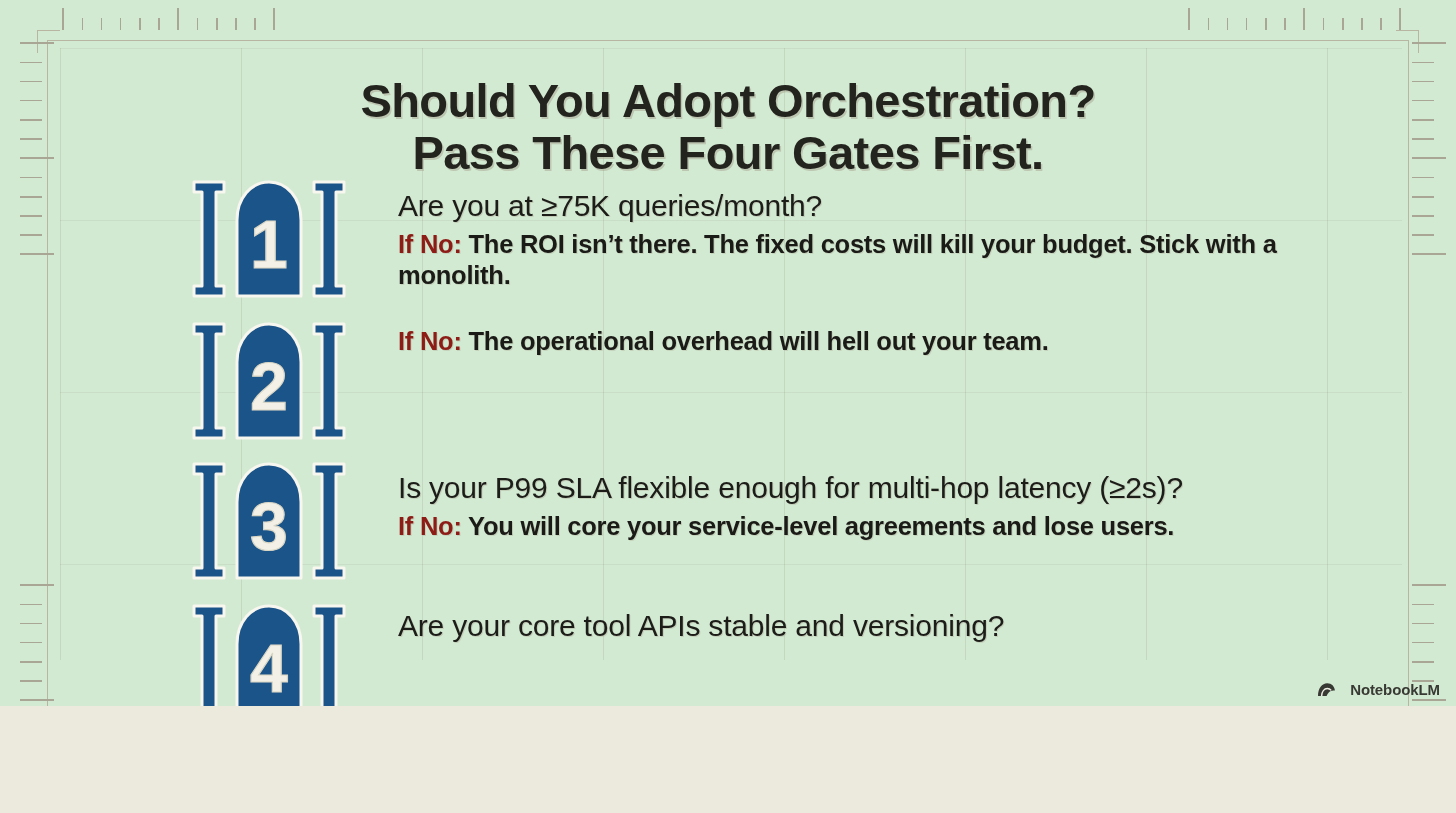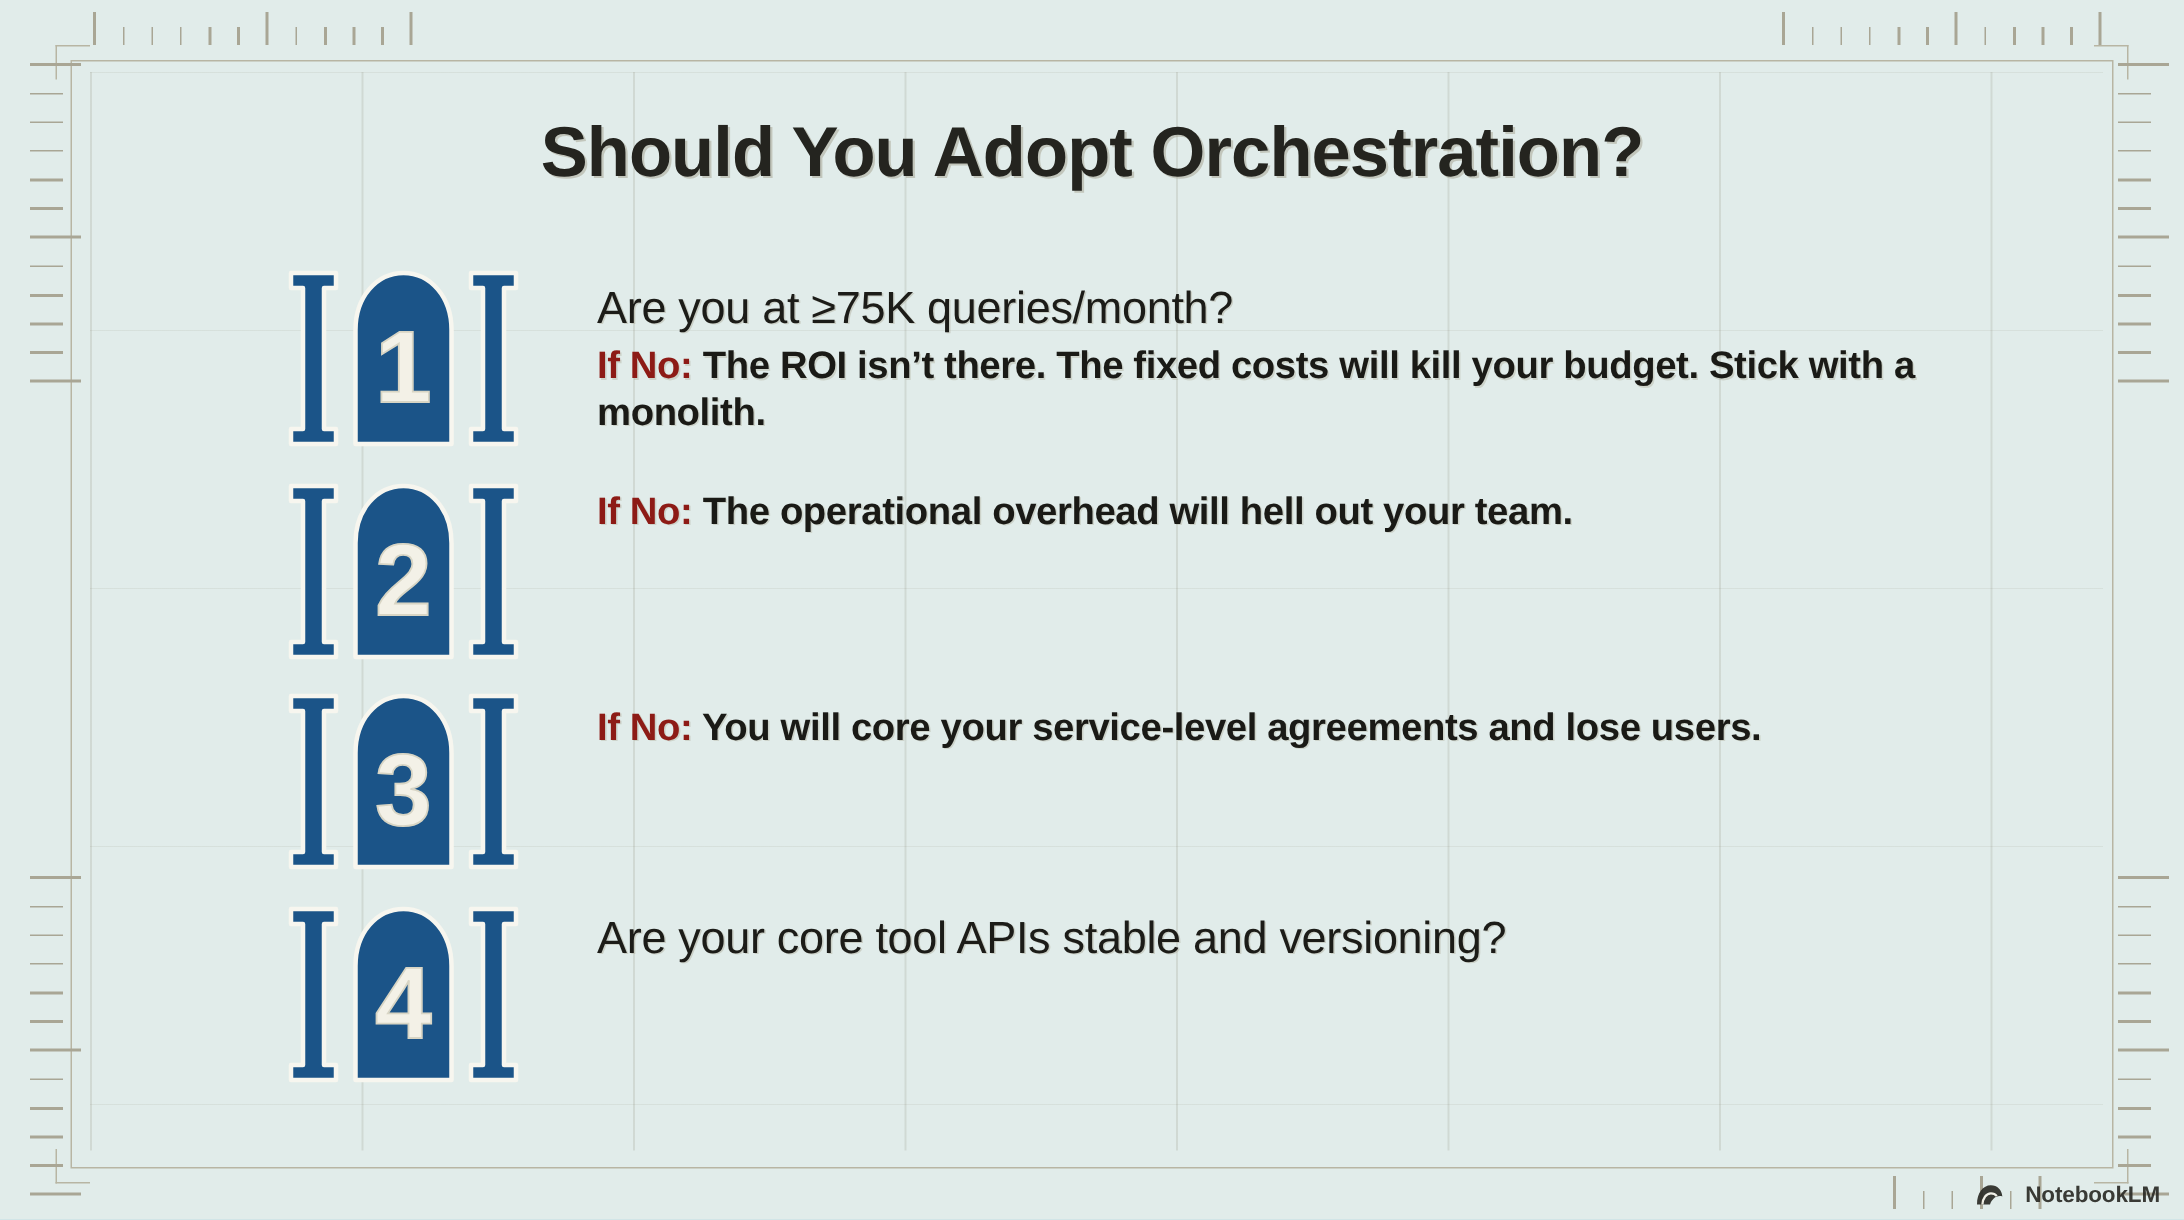--- a/index.html
+++ b/index.html
@@ -7,23 +7,23 @@
     padding: 0;
     background: #ece9dd;
   }
   body {
     font-family: "Liberation Sans", sans-serif;
   }
 
   #slide {
     position: relative;
     width: 1456px;
-    height: 813px;
+    height: 706px;
     overflow: hidden;
-    background: #7dd3fc;
+    background: #22c55e;
   }
 
   
   .paper-grain {
     position: absolute;
     inset: 0;
     background:
       repeating-linear-gradient(0deg, rgba(255,255,255,0.22) 0 1px, rgba(0,0,0,0) 1px 3px),
       linear-gradient(115deg, #f4f2e9 0%, #efedd f 45%, #f1efe5 100%);
     background-color: #f2f0e6;
@@ -277,20 +277,21 @@
       <span class="tick major"></span>
       <span class="tick minor"></span>
       <span class="tick minor"></span>
       <span class="tick minor"></span>
       <span class="tick minor"></span>
       <span class="tick major"></span>
     </div>
 
   <h1 class="title">
     <span class="line">Should You Adopt Orchestration?</span>
+    <span class="line">Pass These Four Gates First.</span>
   </h1>
 
   <div class="gates">
 
     <div class="gate-row row-1">
       <div class="gate-icon-wrap">
         <svg class="gate-icon" viewBox="0 0 158 126" xmlns="http://www.w3.org/2000/svg">
           <g stroke="#f7f6ef" stroke-width="3" stroke-linejoin="round">
             <path fill="#1b5488" d="M4 6 h30 v10 h-8 v94 h8 v10 H4 v-10 h8 V16 H4 Z"></path>
             <path fill="#1b5488" d="M124 6 h30 v10 h-8 v94 h8 v10 h-30 v-10 h8 V16 h-8 Z"></path>
@@ -326,20 +327,21 @@
         <svg class="gate-icon" viewBox="0 0 158 126" xmlns="http://www.w3.org/2000/svg">
           <g stroke="#f7f6ef" stroke-width="3" stroke-linejoin="round">
             <path fill="#1b5488" d="M4 6 h30 v10 h-8 v94 h8 v10 H4 v-10 h8 V16 H4 Z"></path>
             <path fill="#1b5488" d="M124 6 h30 v10 h-8 v94 h8 v10 h-30 v-10 h8 V16 h-8 Z"></path>
             <path fill="#1b5488" d="M47 120 V44 C47 22 61 6 79 6 C97 6 111 22 111 44 v76 Z"></path>
           </g>
           <text x="79" y="92" text-anchor="middle" fill="#f3f1e7" font-family="Liberation Sans, sans-serif" font-size="68" font-weight="700" stroke="#d8d5c4" stroke-width="1.2">3</text>
         </svg>
       </div>
       <div class="gate-text">
+        <p class="q">Is your P99 SLA flexible enough for multi-hop latency (≥2s)?</p>
         <p class="a"><span class="ifno">If No:</span> <span>You will core your service-level agreements and lose users.</span></p>
       </div>
     </div>
 
     <div class="gate-row row-4">
       <div class="gate-icon-wrap">
         <svg class="gate-icon" viewBox="0 0 158 126" xmlns="http://www.w3.org/2000/svg">
           <g stroke="#f7f6ef" stroke-width="3" stroke-linejoin="round">
             <path fill="#1b5488" d="M4 6 h30 v10 h-8 v94 h8 v10 H4 v-10 h8 V16 H4 Z"></path>
             <path fill="#1b5488" d="M124 6 h30 v10 h-8 v94 h8 v10 h-30 v-10 h8 V16 h-8 Z"></path>

